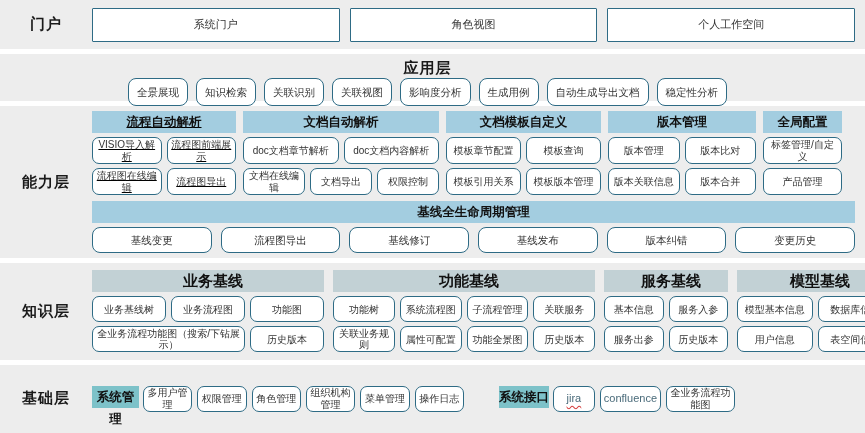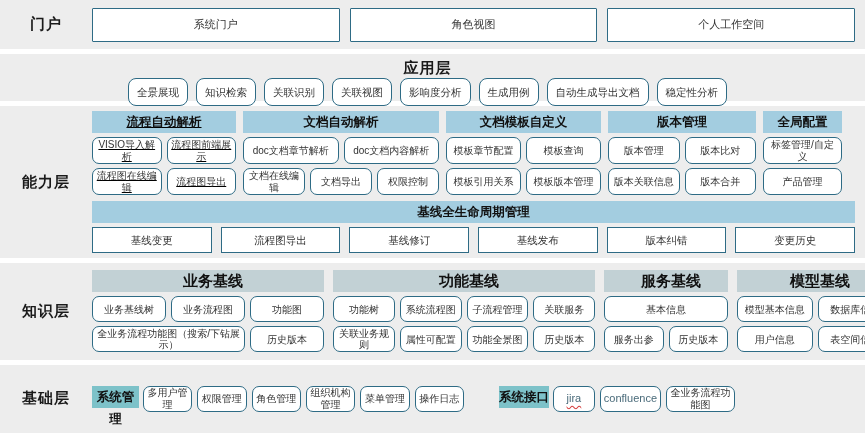--- a/index.html
+++ b/index.html
@@ -131,21 +131,21 @@
   .life-head {
     background: #a3cde0;
     color: #111111;
     font-size: 12.5px;
     font-weight: bold;
     text-align: center;
     height: 22px;
     line-height: 22px;
   }
   .life-row { display: flex; gap: 9px; margin-top: 4px; }
-  .life-row .pill { flex: 1; height: 26px; font-size: 10.5px; border-radius: 0; }
+  .life-row .pill { flex: 1; height: 26px; font-size: 10.5px; border-radius: 8px; }
 
   
   .know-groups {
     flex: 1;
     display: flex;
     gap: 9px;
   }
   .know-group { display: flex; flex-direction: column; gap: 4px; }
   .know-head {
     background: #c2d1d5;
@@ -348,20 +348,21 @@
             <div class="pill">历史版本</div>
           </div>
         </div>
       </div>
 
       <div class="know-group kg-svc">
         <div class="know-head">服务基线</div>
         <div class="group-rows">
           <div class="group-row">
             <div class="pill">基本信息</div>
+            <div class="pill">服务入参</div>
           </div>
           <div class="group-row">
             <div class="pill">服务出参</div>
             <div class="pill">历史版本</div>
           </div>
         </div>
       </div>
 
       <div class="know-group kg-model">
         <div class="know-head">模型基线</div>

